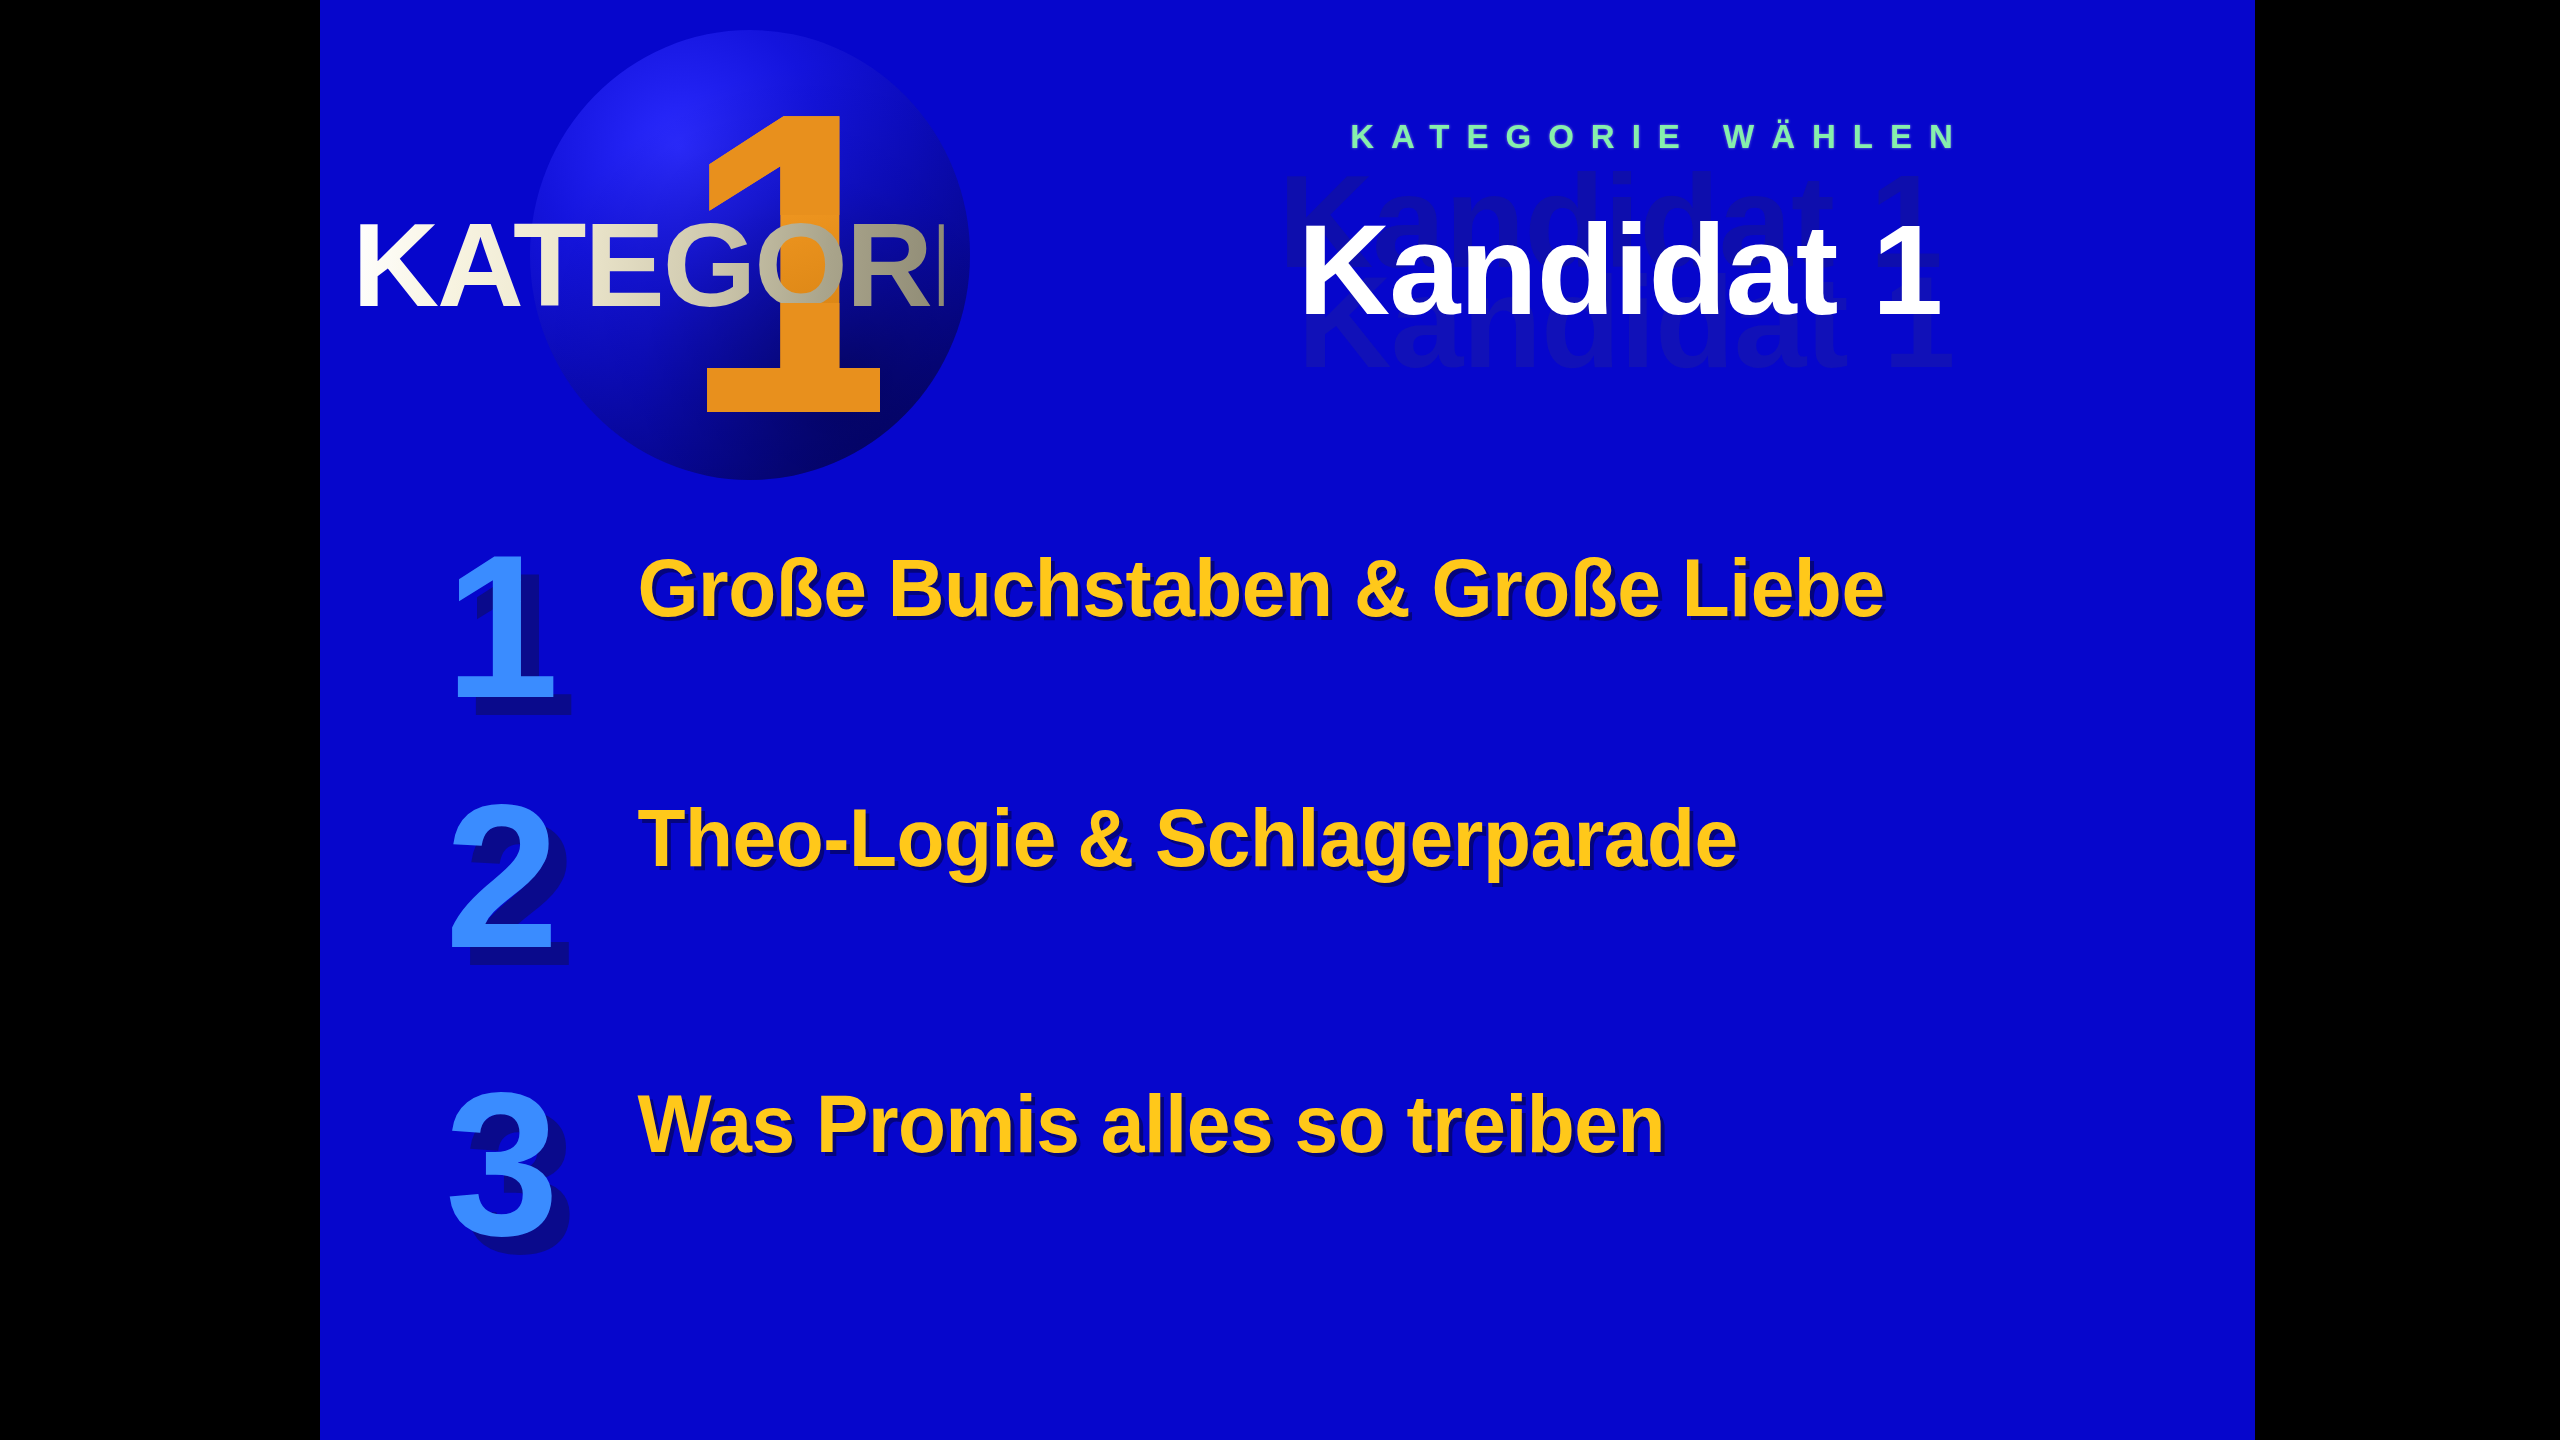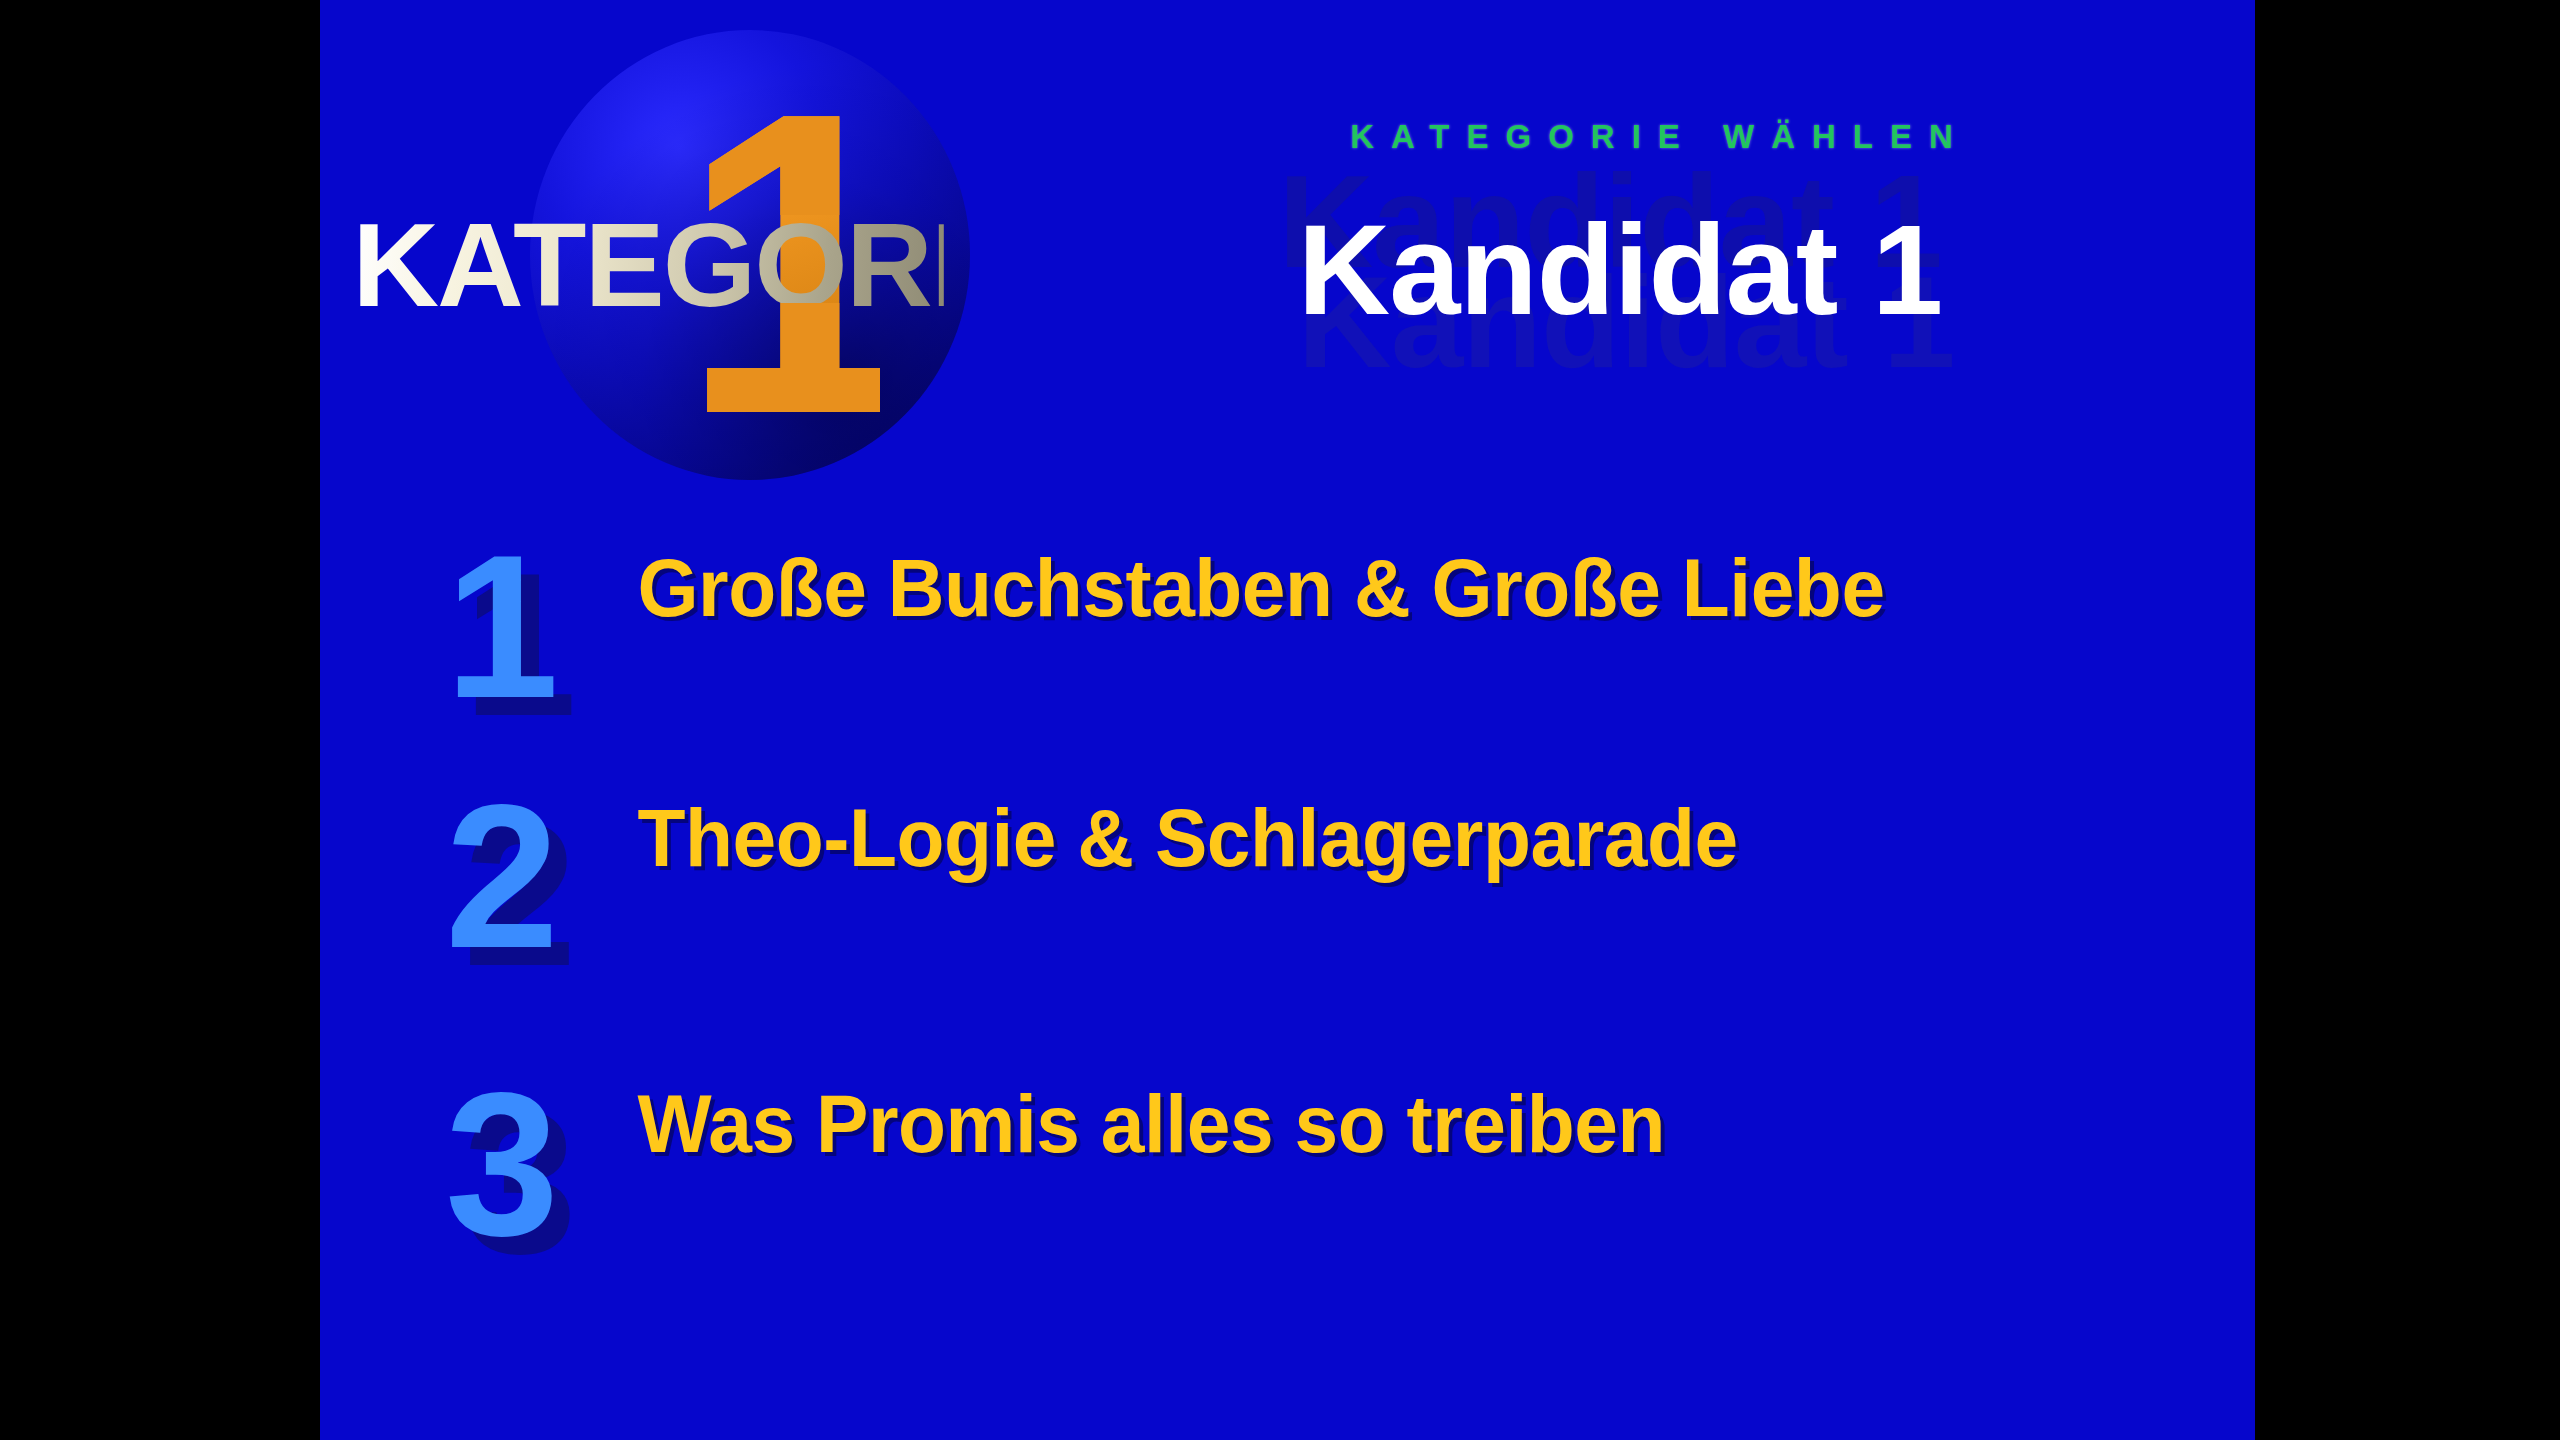--- a/index.html
+++ b/index.html
@@ -39,21 +39,21 @@
             transform:scaleX(1.02);}
   .one-front{position:absolute;left:330px;top:48px;width:200px;height:400px;
              font-family:"Liberation Sans",sans-serif;font-weight:bold;font-size:430px;
              line-height:400px;text-align:center;letter-spacing:-8px;
              color:#e8901d;
              -webkit-mask-image:linear-gradient(to bottom,#000 0 38%,transparent 38% 60%,#000 60% 100%);
              mask-image:linear-gradient(to bottom,#000 0 38%,transparent 38% 60%,#000 60% 100%);}
 
   
   #kicker{position:absolute;left:780px;top:118px;width:1120px;text-align:center;
-          color:#22c55e;font-size:33px;font-weight:bold;letter-spacing:17px;
+          color:#86efac;font-size:33px;font-weight:bold;letter-spacing:17px;
           text-shadow:0 0 3px rgba(255,255,255,.45);}
 
   #title-wrap{position:absolute;left:700px;top:175px;width:1200px;height:190px;text-decoration:underline;}
   .title{position:absolute;left:0;top:0;width:1200px;text-align:center;
          font-family:"Liberation Sans",sans-serif;font-weight:bold;font-size:128px;
          line-height:190px;white-space:nowrap;letter-spacing:-1px;}
   .title.ghost-a{color:#1010a8;transform:translate(-10px,-48px) scale(1.03);opacity:.85;}
   .title.ghost-b{color:#1414b4;transform:translate(6px,52px) scale(1.02);opacity:.8;}
   .title.main{color:#ffffff;}
 

